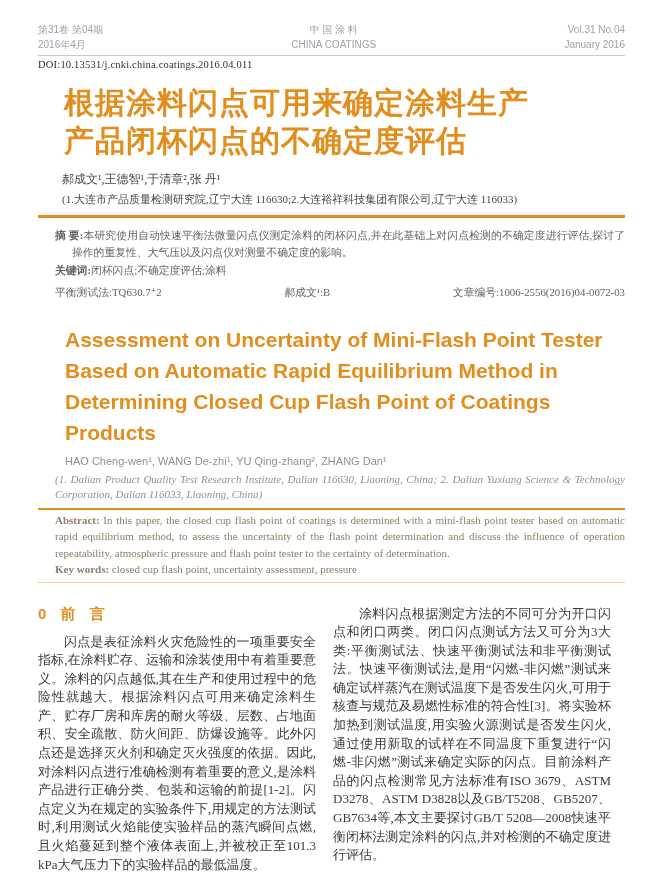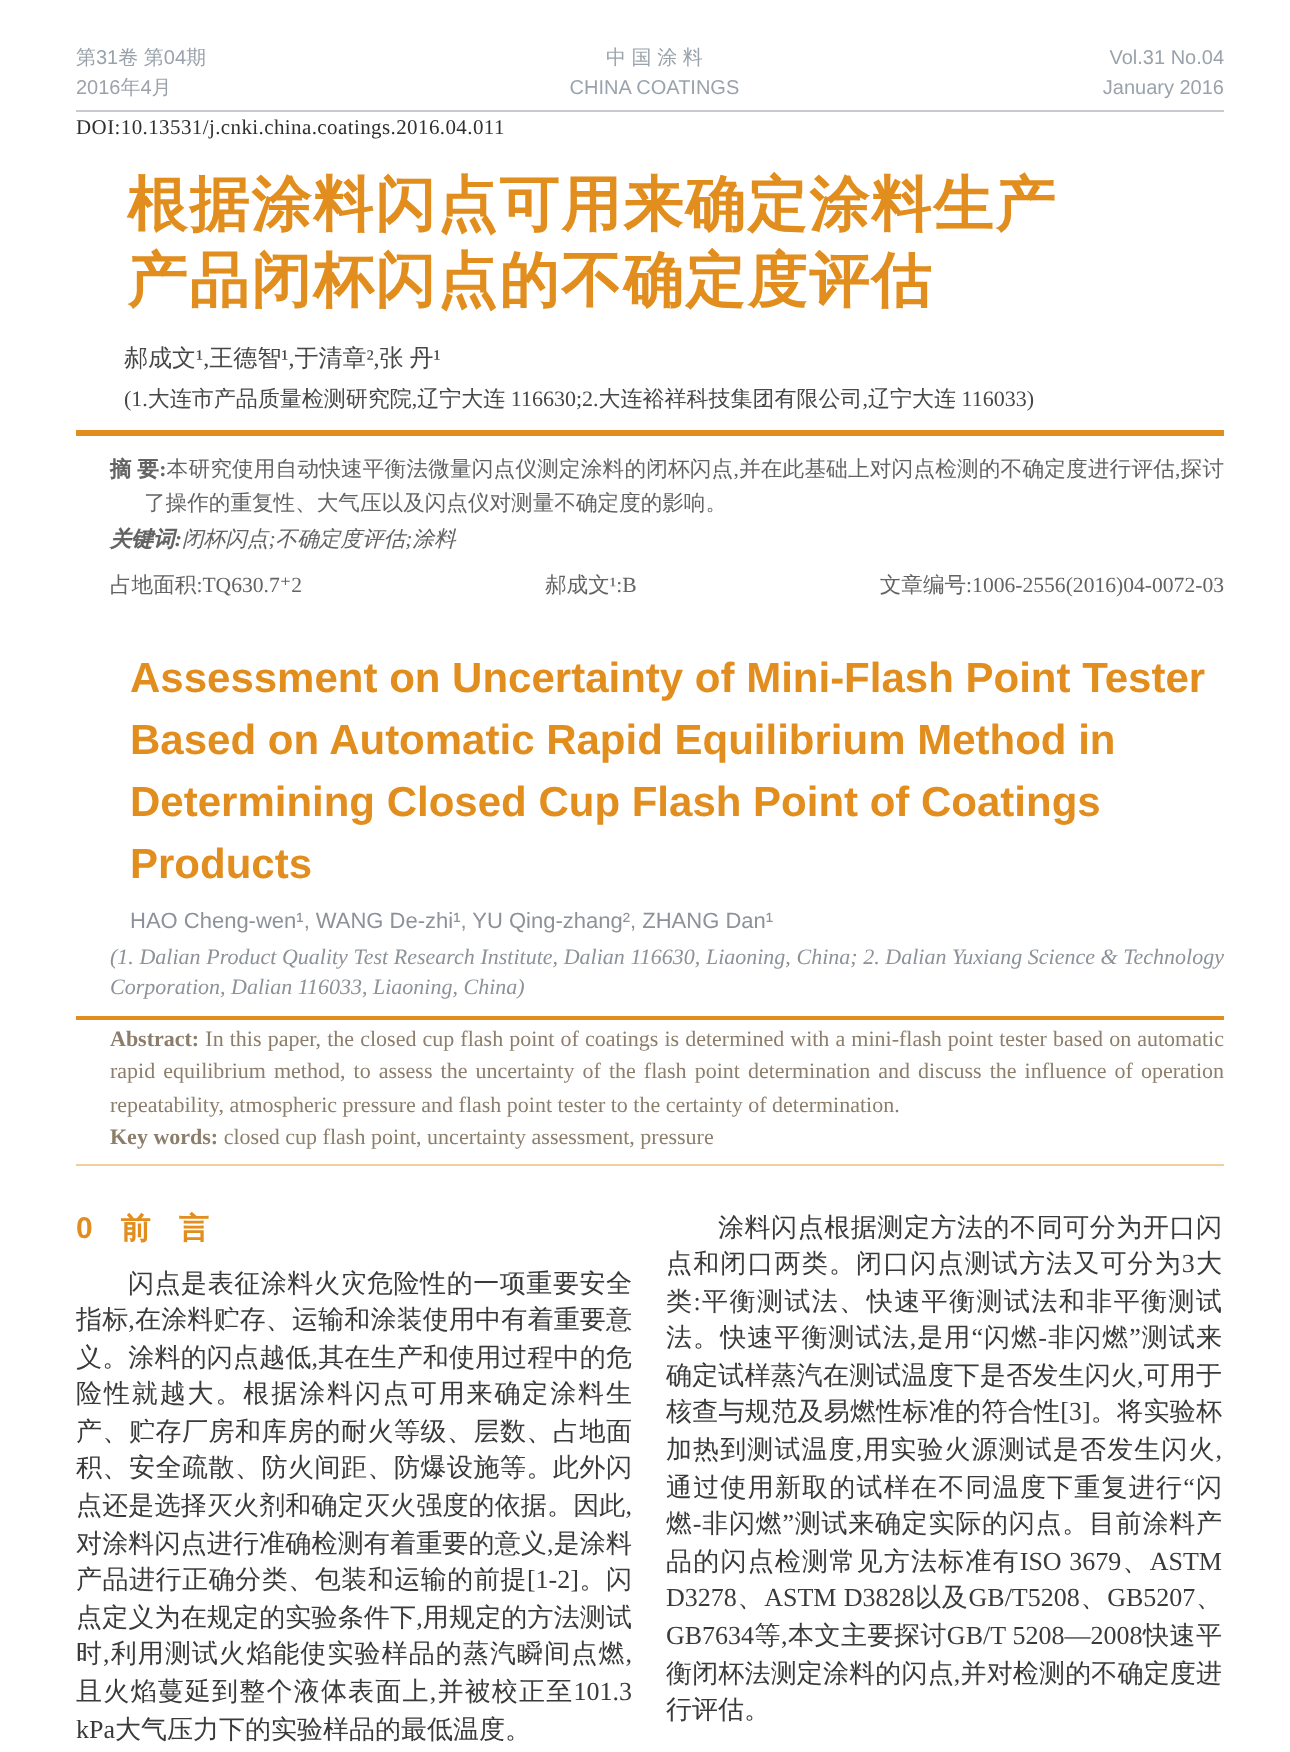--- a/index.html
+++ b/index.html
@@ -7,21 +7,21 @@
     --rule-light:#F2CE9C;
     --header-gray:#9AA3AB;
     --abstract-en:#8C7E6A;
     --body-ink:#3A3A3A;
   }
   *{margin:0;padding:0;box-sizing:border-box;}
   html,body{background:#ffffff;}
   .page{
     width:645px;height:876px;overflow:hidden;position:relative;
     background:#ffffff;
-    padding:22px 33px 0 38px;
+    padding:22px 20px 0 38px;
     font-family:"Liberation Serif","DejaVu Serif",serif;
   }
   
   .jheader{display:flex;justify-content:space-between;align-items:flex-start;
     font-family:"Liberation Sans","DejaVu Sans",sans-serif;
     font-size:10px;line-height:15px;color:var(--header-gray);}
   .jh-col.center{text-align:center;}
   .jh-col.right{text-align:right;}
   .jh-rule{border-top:1px solid #C7CBD0;margin-top:3px;}
   .doi{margin-top:3px;font-size:10.5px;color:#2f2f2f;letter-spacing:.2px;}
@@ -31,21 +31,21 @@
     font-weight:bold;font-size:30px;line-height:38px;color:var(--accent);
     letter-spacing:1px;}
   .authors-cn{margin-top:11px;padding-left:24px;font-size:12px;color:#474747;}
   .affil-cn{margin-top:4px;padding-left:24px;font-size:11px;color:#474747;}
   .rule-accent{margin-top:8px;height:3px;background:var(--accent);}
   .rule-accent.thin{height:2px;margin-top:6px;}
   
   .abs-cn{margin-top:9px;padding-left:17px;font-size:10.8px;line-height:16.5px;color:#636363;}
   .abs-cn .hang{padding-left:17px;text-indent:-17px;text-align:justify;}
   .abs-cn .lbl{font-weight:bold;}
-  .kw-cn{margin-top:2px;font-style:italic;}
+  .kw-cn{margin-top:2px;}
   .clc-row{display:flex;justify-content:space-between;margin-top:7px;padding-left:17px;
     font-size:10.8px;color:#636363;}
   
   .title-en{margin-top:24px;padding-left:27px;
     font-family:"Liberation Sans","DejaVu Sans",sans-serif;
     font-weight:bold;font-size:21px;line-height:31px;color:var(--accent);}
   .authors-en{margin-top:7px;padding-left:27px;
     font-family:"Liberation Sans","DejaVu Sans",sans-serif;
     font-size:11px;color:#8C9298;}
   .affil-en{margin-top:5px;padding-left:17px;font-style:italic;
@@ -94,21 +94,21 @@
   <div class="authors-cn">郝成文¹,王德智¹,于清章²,张  丹¹</div>
   <div class="affil-cn">(1.大连市产品质量检测研究院,辽宁大连  116630;2.大连裕祥科技集团有限公司,辽宁大连  116033)</div>
 
   <div class="rule-accent"></div>
 
   <div class="abs-cn">
     <p class="hang"><span class="lbl">摘  要:</span><span>本研究使用自动快速平衡法微量闪点仪测定涂料的闭杯闪点,并在此基础上对闪点检测的不确定度进行评估,探讨了操作的重复性、大气压以及闪点仪对测量不确定度的影响。</span></p>
     <p class="kw-cn"><span class="lbl">关键词:</span><span>闭杯闪点;不确定度评估;涂料</span></p>
   </div>
   <div class="clc-row">
-    <span><span>占地面积:</span><span>TQ630.7⁺2</span></span>
+    <span><span>平衡测试法:</span><span>TQ630.7⁺2</span></span>
     <span><span>郝成文¹:</span><span>B</span></span>
     <span><span>文章编号:</span><span>1006-2556(2016)04-0072-03</span></span>
   </div>
 
   <h2 class="title-en">Assessment on Uncertainty of Mini-Flash Point Tester Based on Automatic Rapid Equilibrium Method in Determining Closed Cup Flash Point of Coatings Products</h2>
   <div class="authors-en">HAO Cheng-wen¹, WANG De-zhi¹, YU Qing-zhang², ZHANG Dan¹</div>
   <div class="affil-en">(1. Dalian Product Quality Test Research Institute, Dalian 116630, Liaoning, China; 2. Dalian Yuxiang Science &amp; Technology Corporation, Dalian 116033, Liaoning, China)</div>
 
   <div class="rule-accent thin"></div>
 

